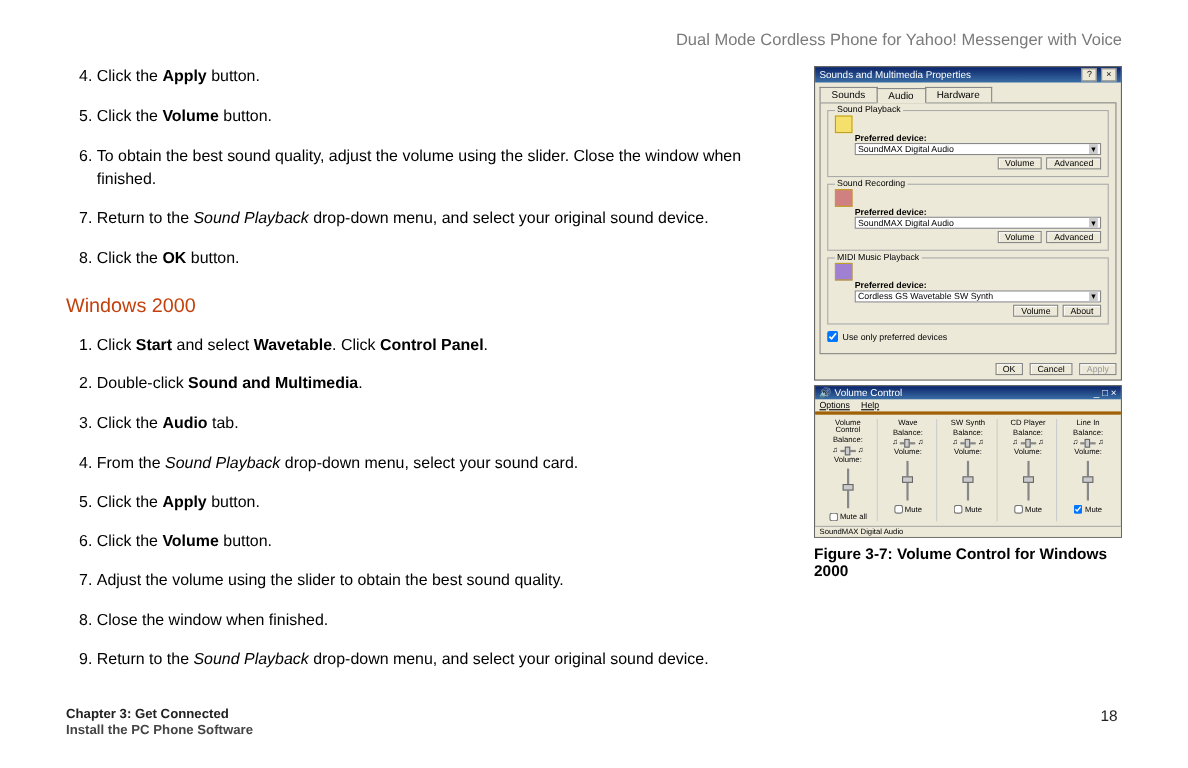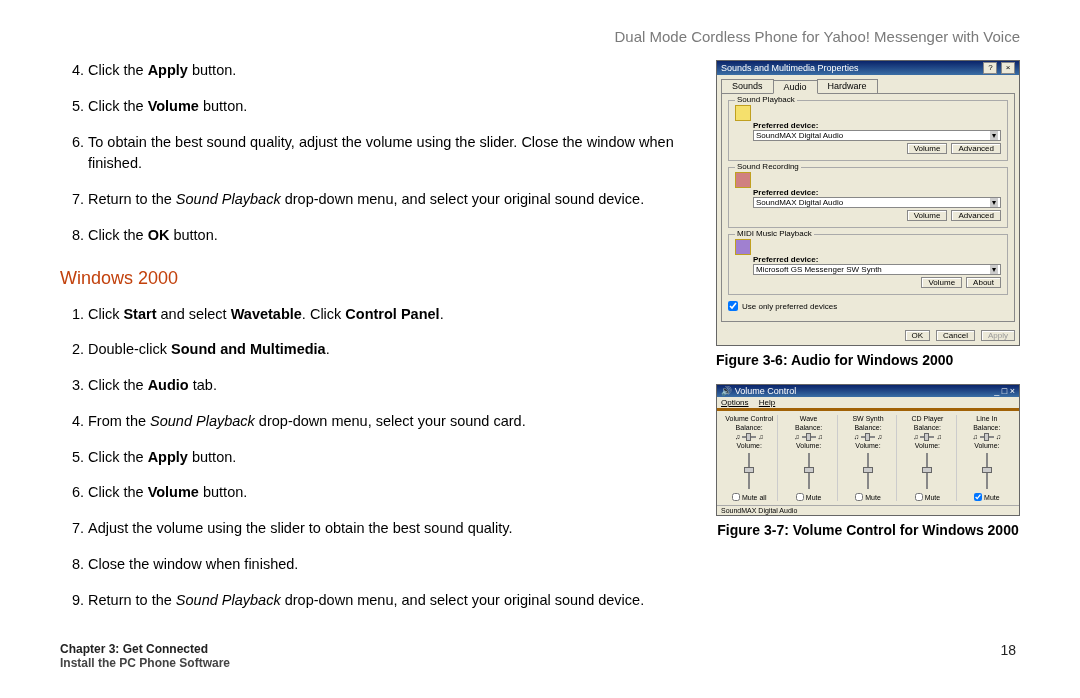--- a/index.html
+++ b/index.html
@@ -24,21 +24,21 @@
     display: flex;
     gap: 34px;
     margin-top: 20px;
   }
   .left-col {
     flex: 1;
     font-size: 14.5px;
     line-height: 1.5;
   }
   .right-col {
-    width: 304px;
+    width: 280px;
     font-size: 13px;
   }
   ol.steps {
     margin: 0 0 14px 0;
     padding-left: 28px;
   }
   ol.steps li {
     margin-bottom: 14px;
   }
   .section-heading {
@@ -358,40 +358,39 @@
           </div>
         </div>
 
         <div class="group">
           <span class="group-title">MIDI Music Playback</span>
           <div class="grp-row">
               <span class="icon-sq" style="background:#a080d0"></span>
             </div>
           <div class="grp-label">Preferred device:</div>
           <div class="select-mock">
-              <span>Microsoft GS Messenger SW Synth</span>
+              <span>Cordless GS Wavetable SW Synth</span>
             </div>
           <div class="btn-row">
             <span class="btn-mock">Volume</span>
             <span class="btn-mock">About</span>
           </div>
         </div>
 
         <div class="chk-row">
           <input type="checkbox" checked="" style="">
           <span>Use only preferred devices</span>
         </div>
       </div>
       <div class="main-btns">
         <span class="btn-mock">OK</span>
         <span class="btn-mock">Cancel</span>
         <span class="btn-mock" style="color:#999">Apply</span>
       </div>
     </div>
-    <div class="figure-caption">Figure 3-6: Audio for Windows 2000</div>
 
     <div class="dlg">
       <div class="vol-title">
         <span>🔊 <span>Volume Control</span></span>
         <span class="btns">
           <span>_</span>
           <span>□</span>
           <span>×</span>
         </span>
       </div>
@@ -481,21 +480,21 @@
               <span class="thumb"></span>
             </div>
             <div class="mute-row">
               <input type="checkbox" checked="" style="">
               <span>Mute</span>
             </div>
           </div>
         </div>
       <div class="vol-status">SoundMAX Digital Audio</div>
     </div>
-    <div class="figure-caption" style="text-align:center">Figure 3-7: Volume Control for Windows 2000</div>
+    <div class="figure-caption" style="text-align:left">Figure 3-7: Volume Control for Windows 2000</div>
 
   </div>
 </div>
 
 <div class="footer">
   <div class="footer-left">
     <div class="line1">Chapter 3: Get Connected</div>
     <div class="line2">Install the PC Phone Software</div>
   </div>
   <div class="page-num">18</div>

